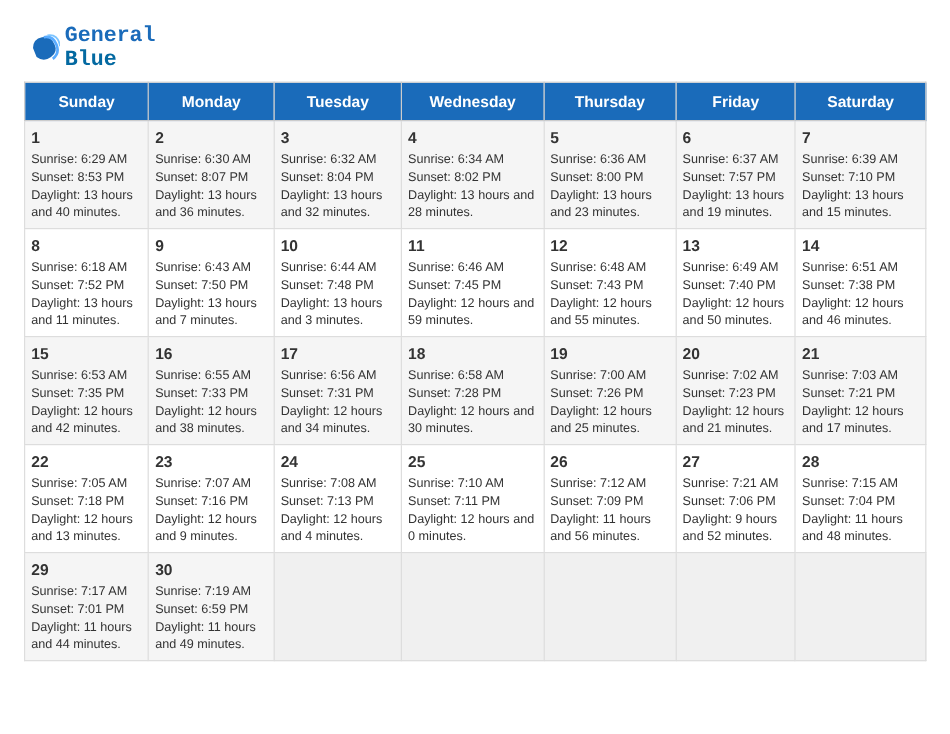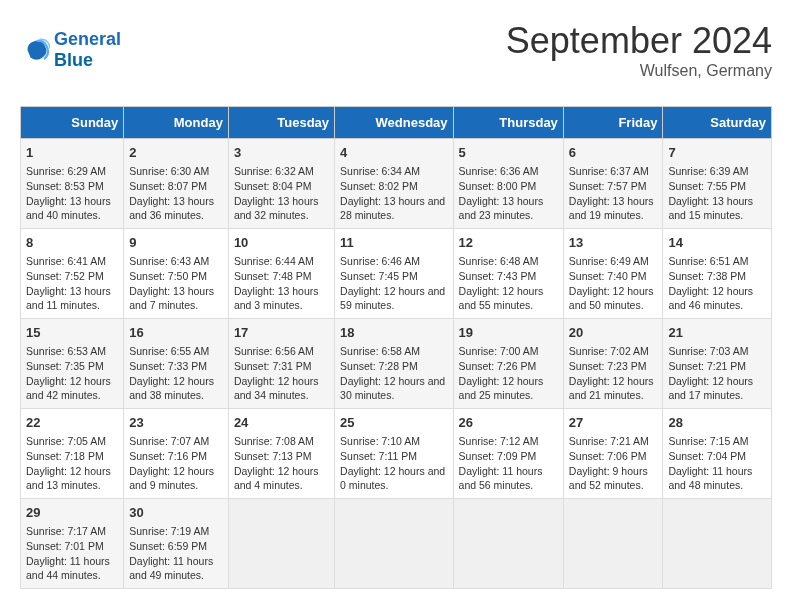--- a/index.html
+++ b/index.html
@@ -6,22 +6,23 @@
     body {
       font-family: Arial, sans-serif;
       background: #fff;
       width: 792px;
       min-height: 612px;
       padding: 20px;
     }
     .header-section {
       display: flex;
       justify-content: space-between;
-      align-items: center;
-      margin-bottom: 26px;
+      align-items: flex-end;
+      margin-bottom: 8px;
+      font-family: Liberation Mono, monospace;
     }
     .logo {
       display: flex;
       align-items: center;
       gap: 4px;
     }
     .logo-icon {
       width: 30px;
       height: 30px;
     }
@@ -41,21 +42,21 @@
       width: 100%;
       border-collapse: collapse;
       font-size: 11px;
     }
     thead tr {
       background-color: #1a6bba;
       color: white;
     }
     thead th {
       padding: 8px 5px;
-      text-align: right;
+      text-align: center;
       font-size: 13px;
       font-weight: bold;
       border: 1px solid #ccc;
     }
     tbody tr {
       vertical-align: top;
     }
     tbody tr:nth-child(odd) {
       background-color: #f5f5f5;
     }
@@ -88,24 +89,20 @@
   <div class="logo">
     <svg class="logo-icon" viewBox="0 0 40 40" xmlns="http://www.w3.org/2000/svg">
       <path d="M10 20 Q10 10 20 8 Q30 6 34 16 Q38 24 30 30 Q22 36 14 30 Z" fill="#1a6bba"></path>
       <path d="M22 8 Q32 6 36 16 Q40 26 32 32" fill="none" stroke="#5aacff" stroke-width="3"></path>
       <path d="M26 6 Q38 4 40 18" fill="none" stroke="#7cc4ff" stroke-width="2"></path>
     </svg>
     <div>
       <div style="font-size:18px;font-weight:bold;color:#1a6bba;">General</div>
       <div style="font-size:18px;font-weight:bold;color:#0369a1;">Blue</div>
     </div>
-  </div>
-  <div class="title-section">
-    <div class="month-title">September 2024</div>
-    <div class="location">Wulfsen, Germany</div>
   </div>
 </div>
 
 <table>
   <thead>
     <tr>
       <th>Sunday</th>
       <th>Monday</th>
       <th>Tuesday</th>
       <th>Wednesday</th>
@@ -148,28 +145,28 @@
         </td>
         <td>
           <span class="day-num">6</span>
           <div>Sunrise: 6:37 AM</div>
           <div>Sunset: 7:57 PM</div>
           <div>Daylight: 13 hours and 19 minutes.</div>
         </td>
         <td>
           <span class="day-num">7</span>
           <div>Sunrise: 6:39 AM</div>
-          <div>Sunset: 7:55 PM</div>
+          <div>Sunset: 7:10 PM</div>
           <div>Daylight: 13 hours and 15 minutes.</div>
         </td>
       </tr>
       <tr>
         <td>
           <span class="day-num">8</span>
-          <div>Sunrise: 6:41 AM</div>
+          <div>Sunrise: 6:18 AM</div>
           <div>Sunset: 7:52 PM</div>
           <div>Daylight: 13 hours and 11 minutes.</div>
         </td>
         <td>
           <span class="day-num">9</span>
           <div>Sunrise: 6:43 AM</div>
           <div>Sunset: 7:50 PM</div>
           <div>Daylight: 13 hours and 7 minutes.</div>
         </td>
         <td>

